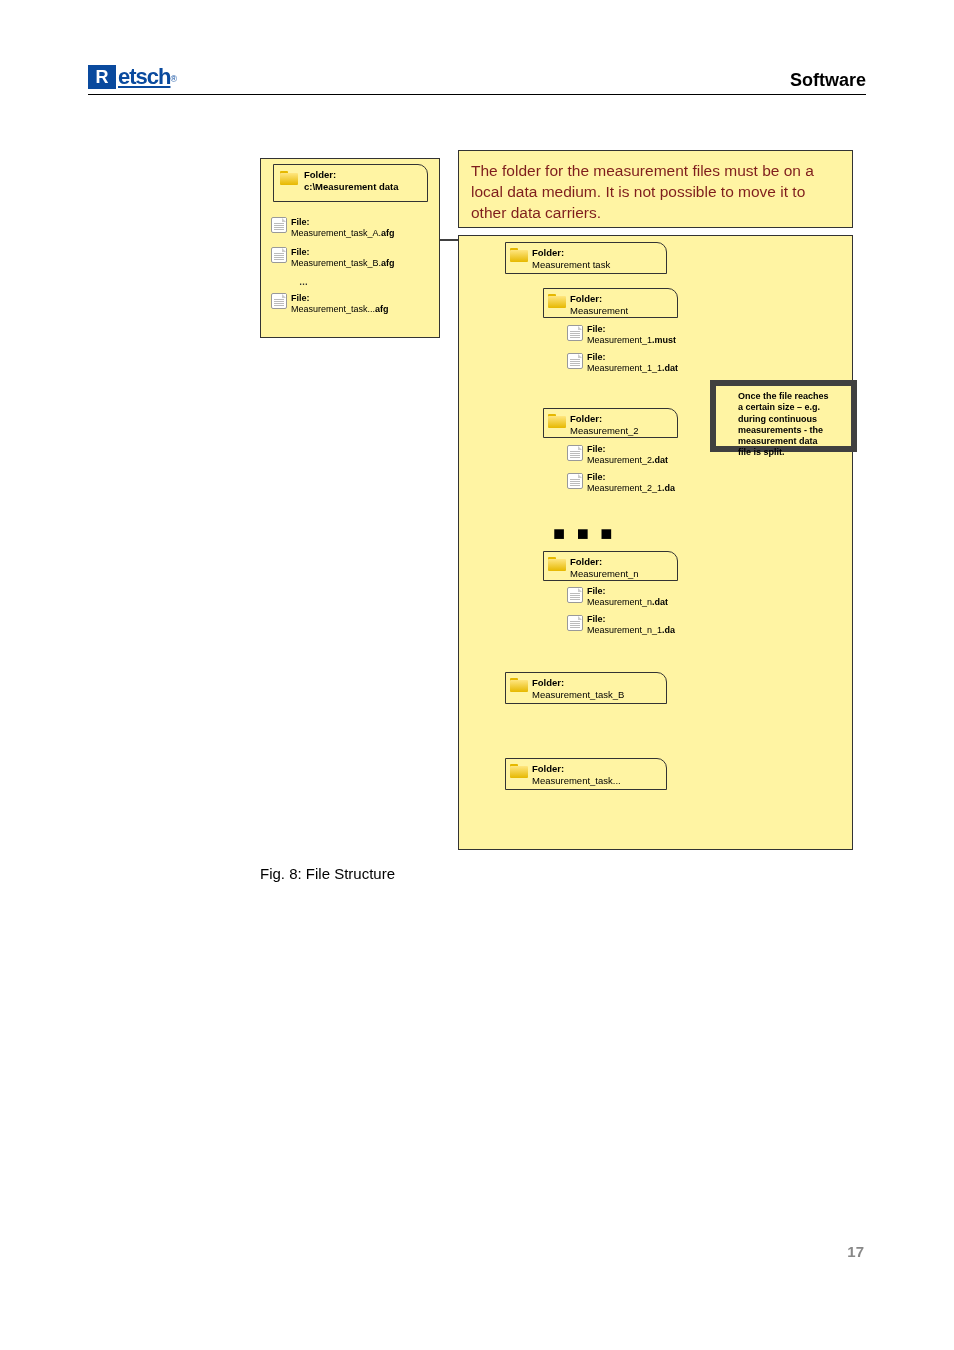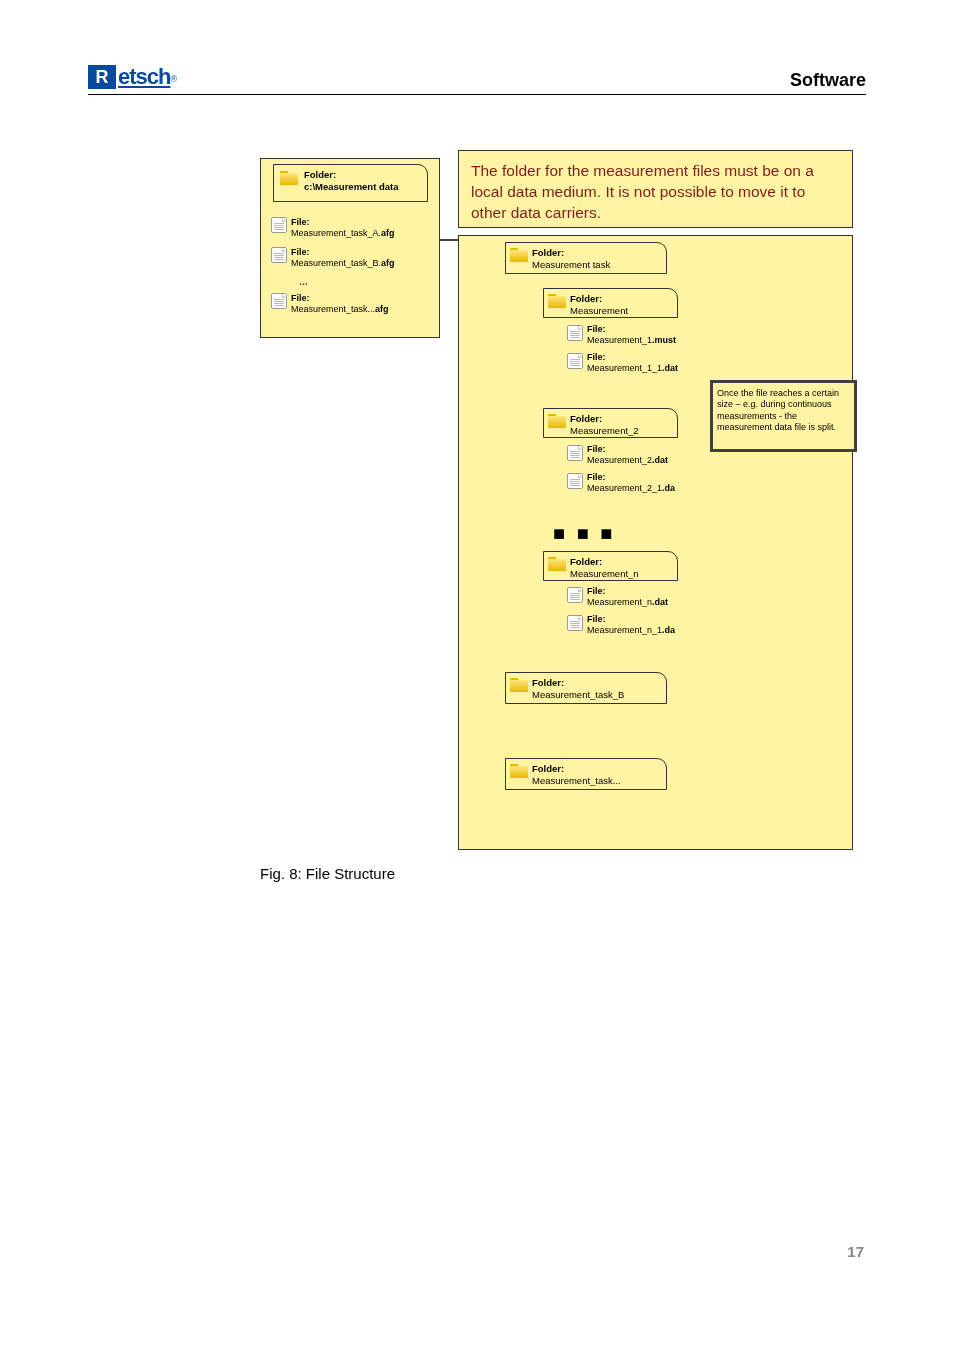--- a/index.html
+++ b/index.html
@@ -230,24 +230,25 @@
     line-height: 1.2;
   }
   .file-row .file-icon { margin-top: 1px; }
   .side-note {
     position: absolute;
     top: 380px;
     left: 711px;
     width: 147px;
     height: 72px;
     background: #fff4a3;
-    border: 3px solid #404040;
-    padding: 5px 4px;
+    border: 6px solid #404040;
+    padding: 5px 22px;
     font-size: 9px;
     line-height: 1.25;
+    font-weight: bold;
   }
   .dots {
     position: absolute;
     left: 295px;
     font-weight: bold;
     font-size: 20px;
     letter-spacing: 3px;
     color: #000;
   }
   .task-box {

